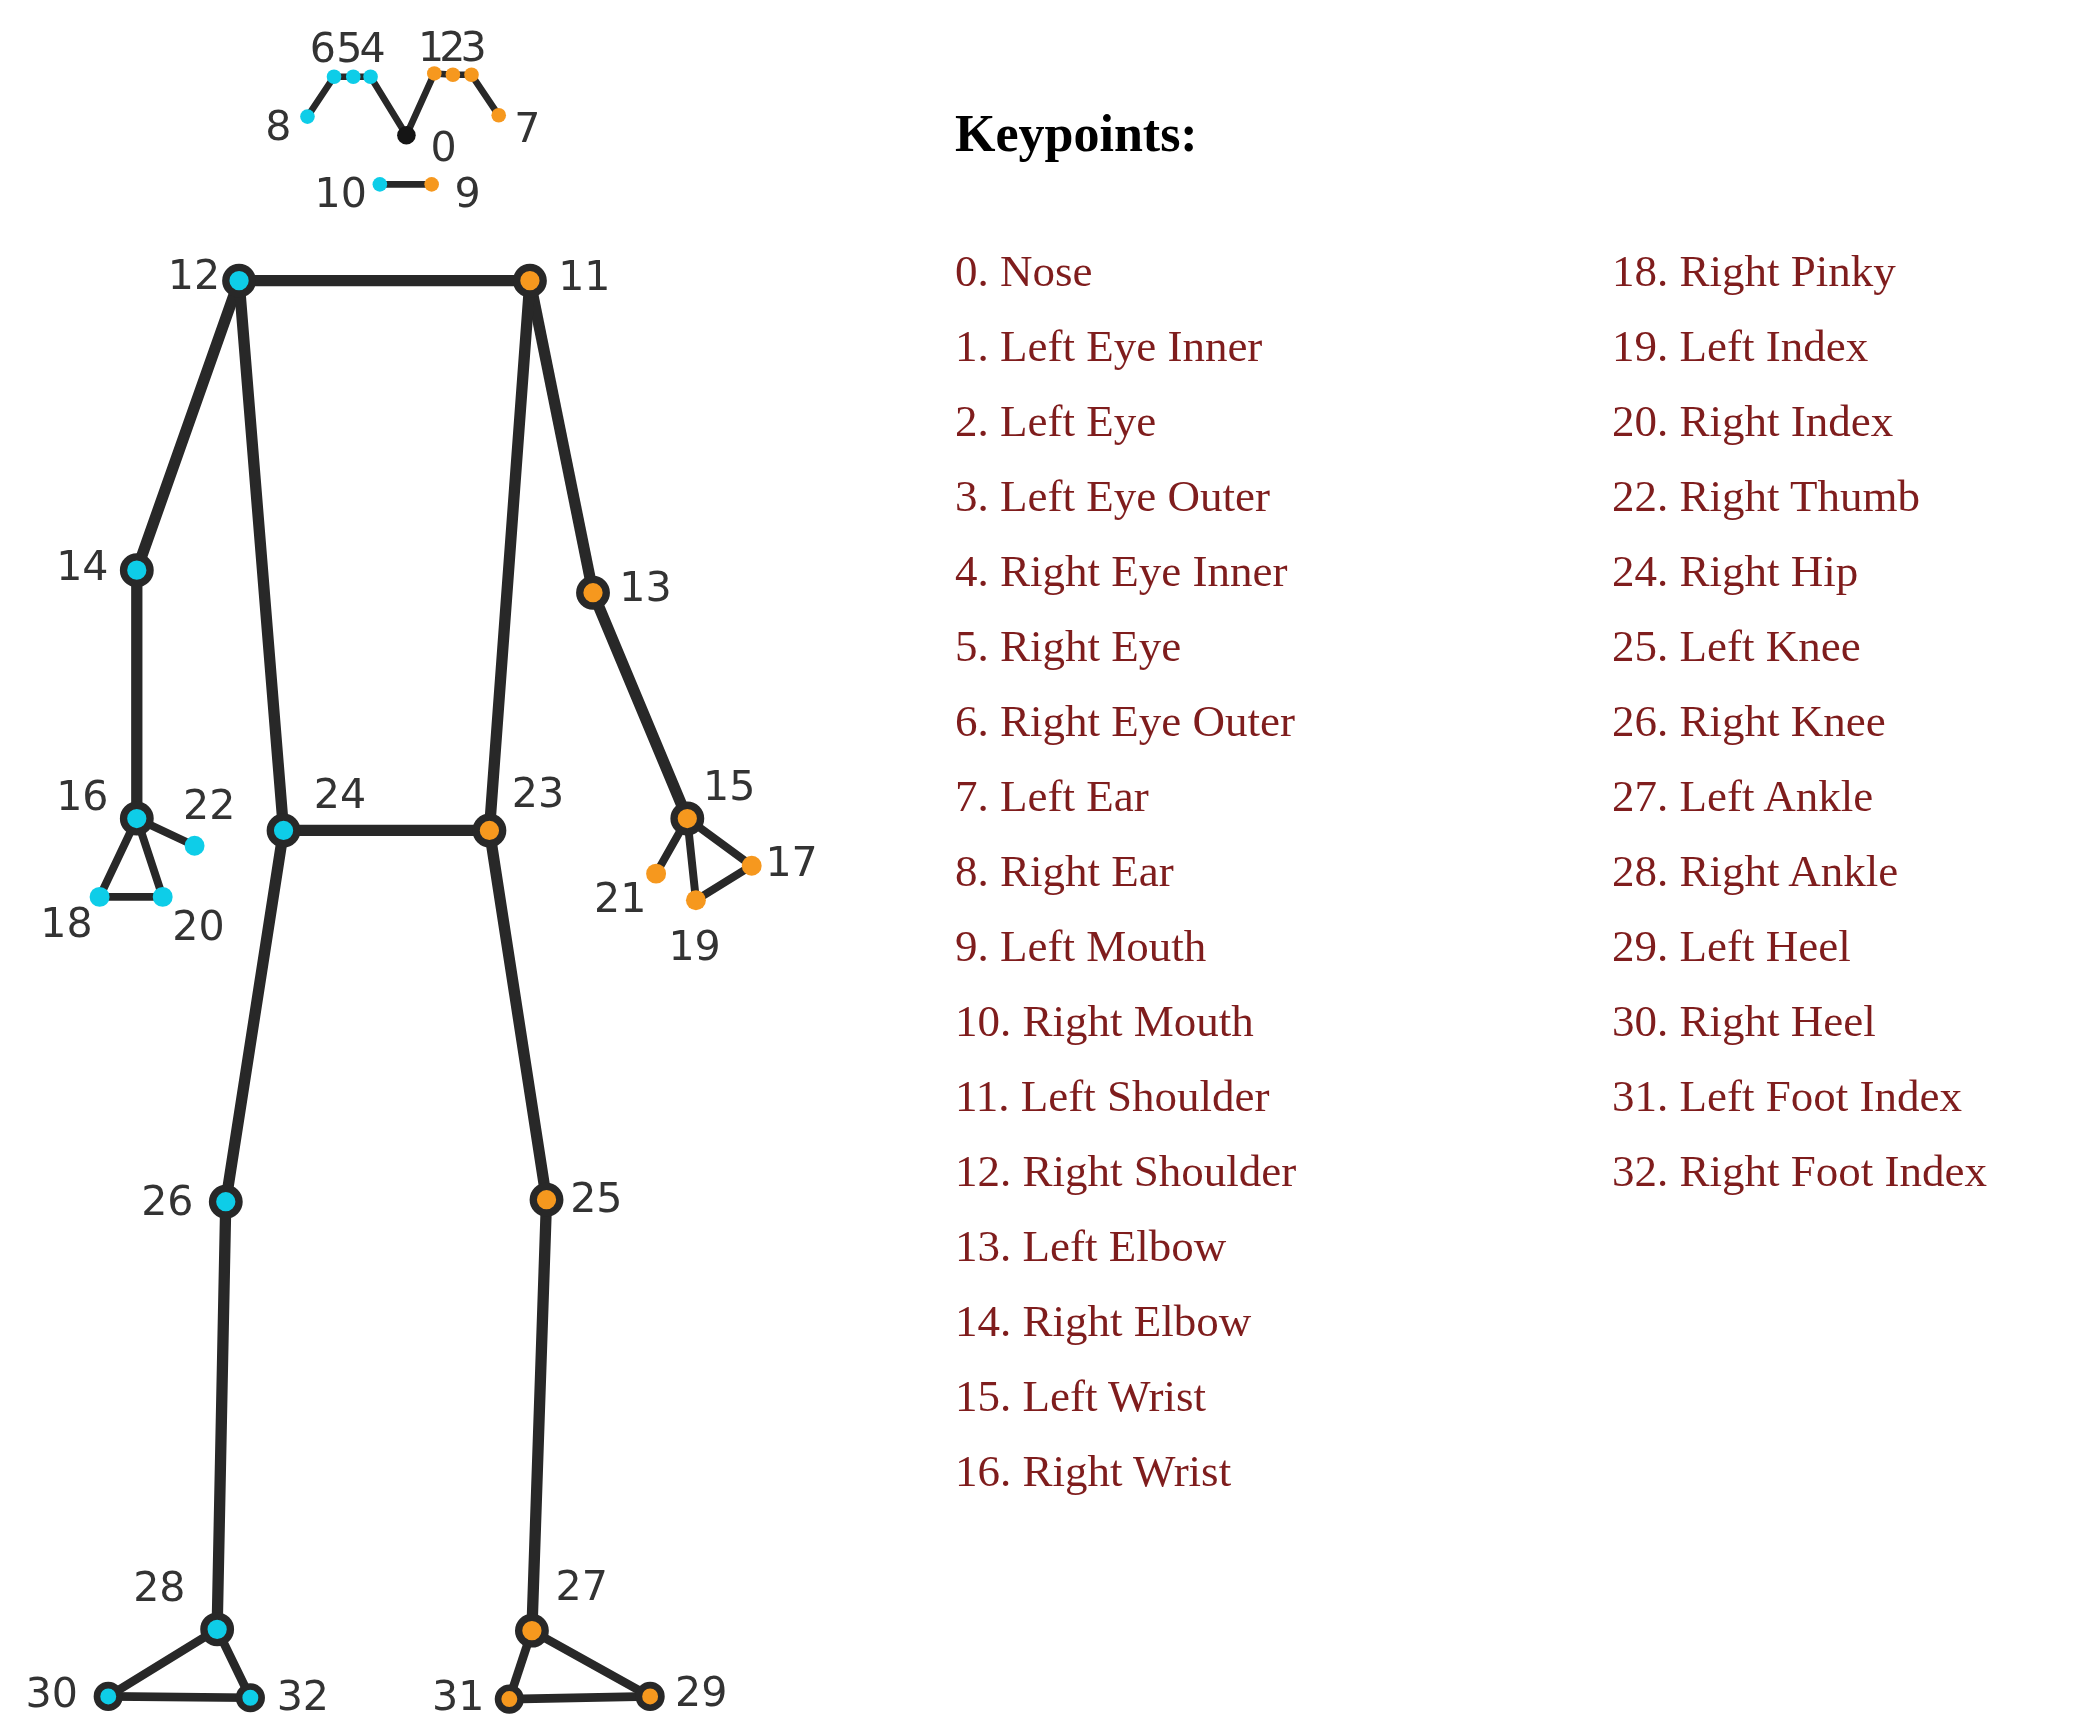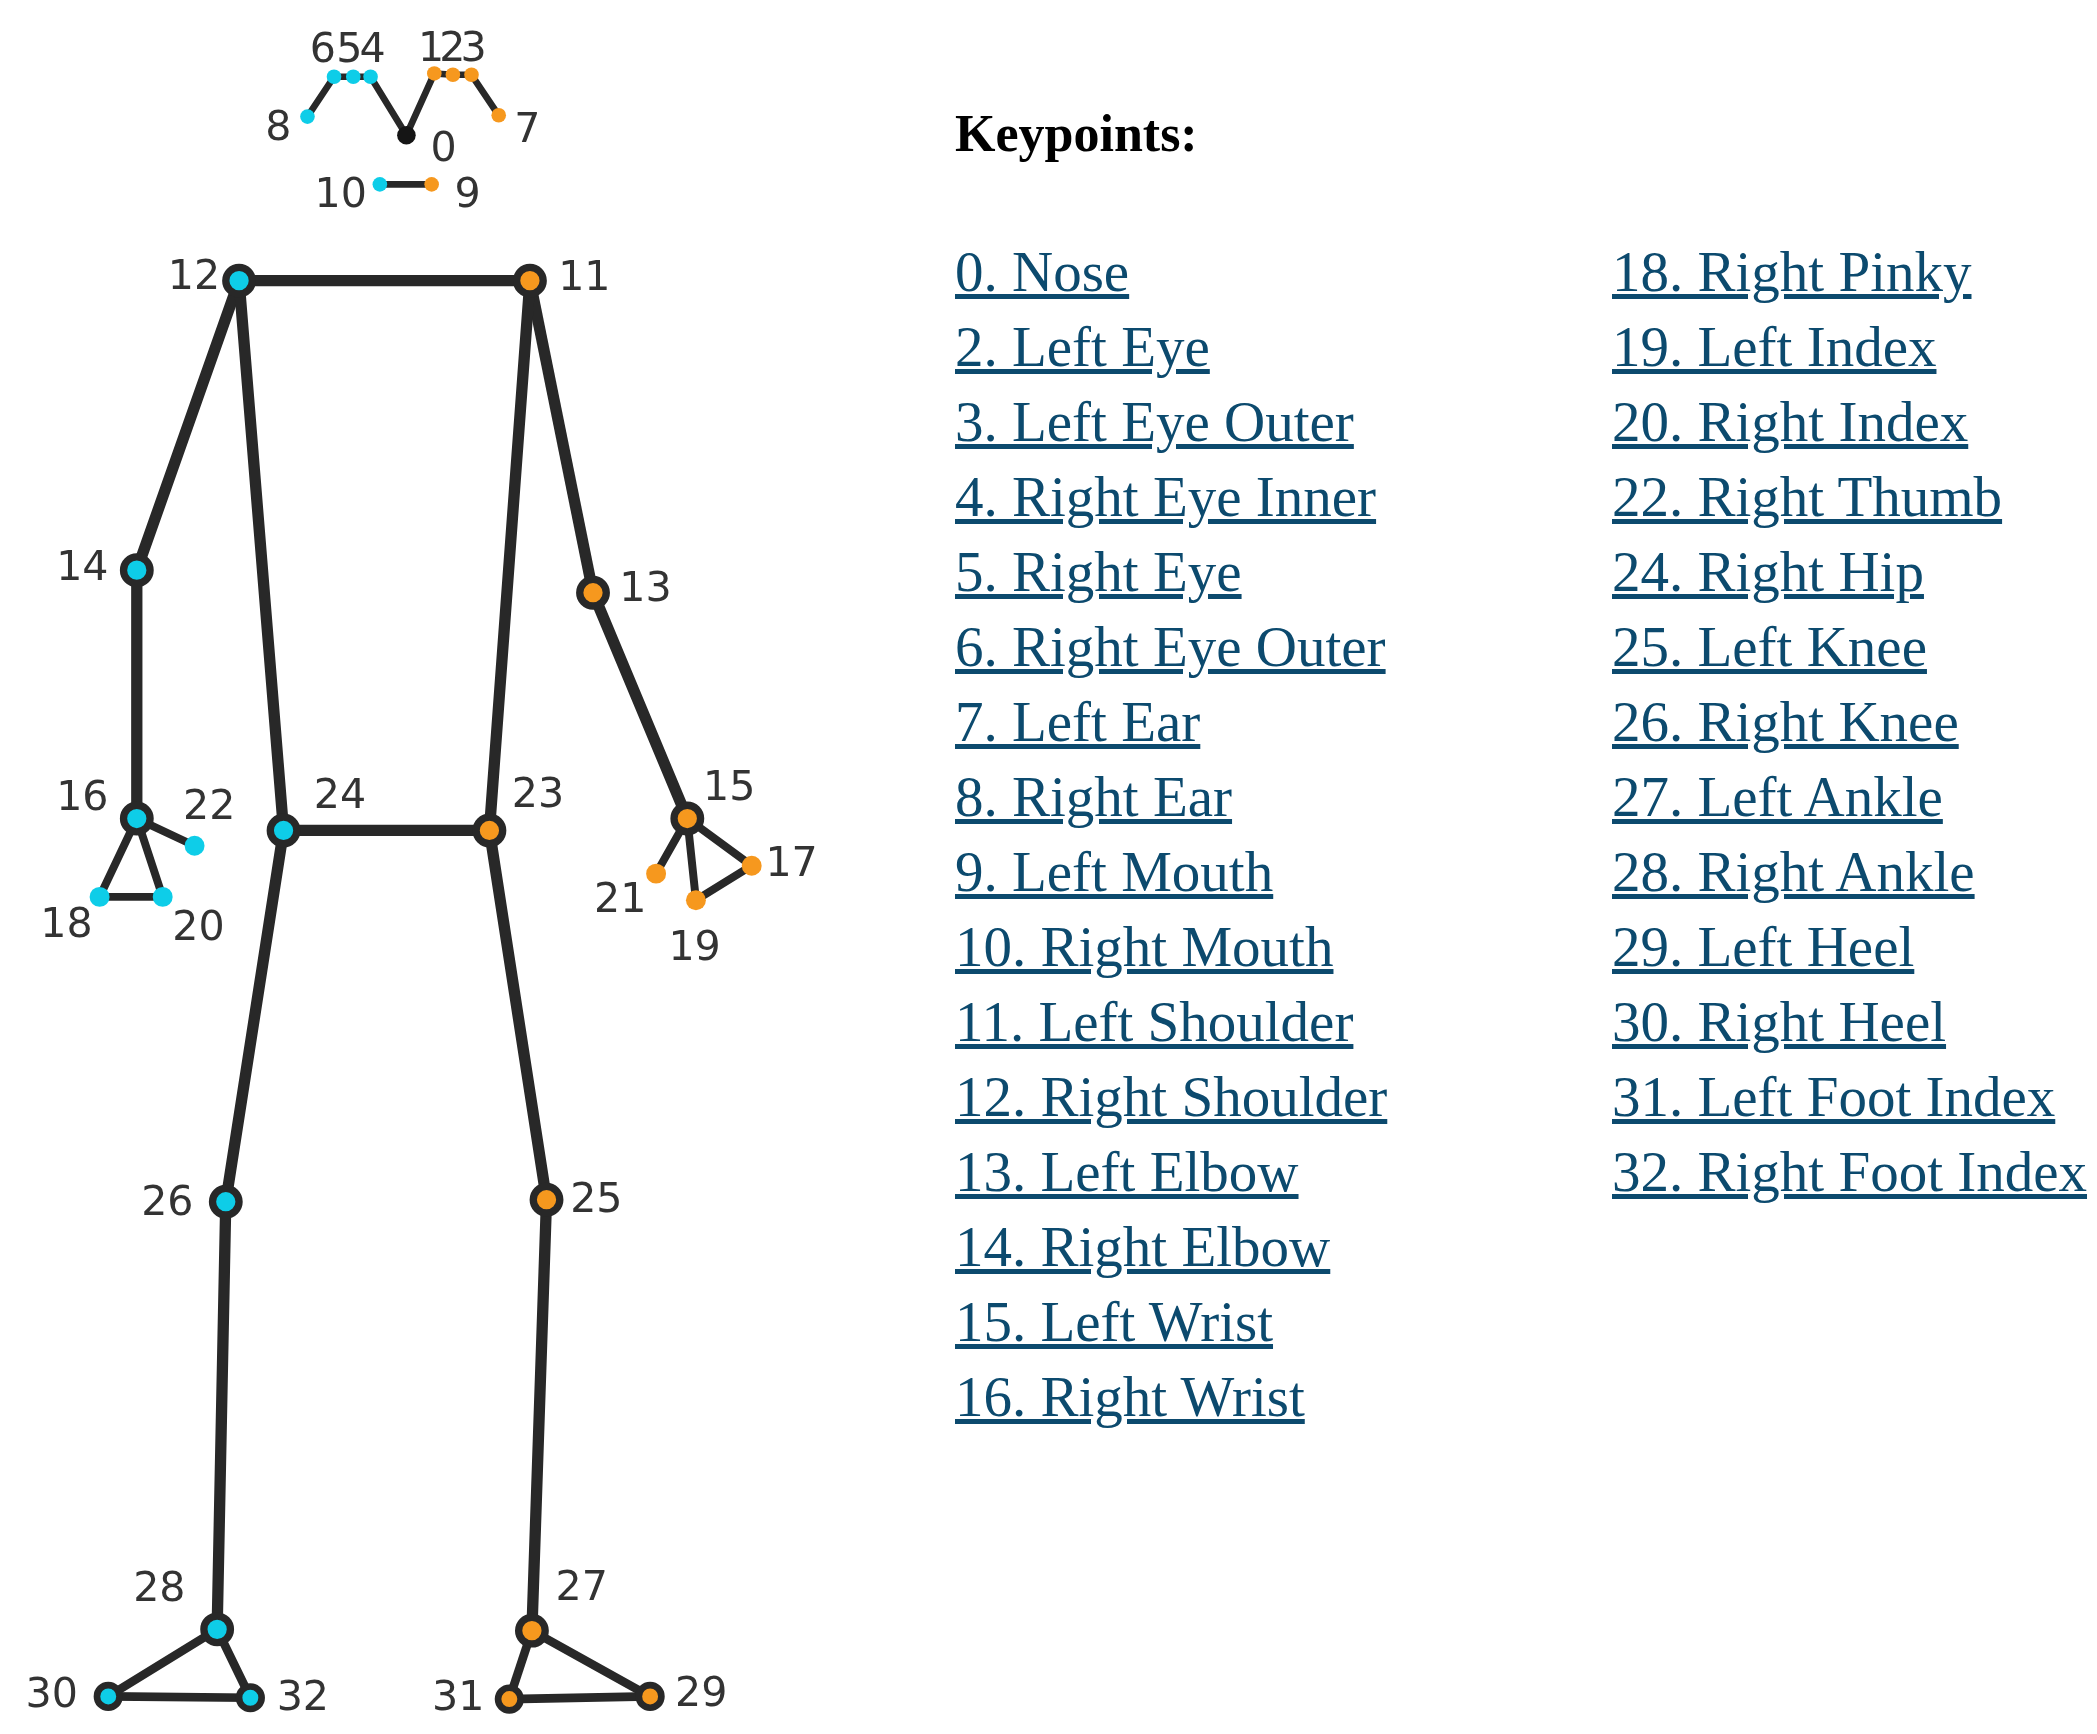--- a/index.html
+++ b/index.html
@@ -21,24 +21,23 @@
   .legend-cols {
     position: absolute; left: 955px; top: 234px;
     display: flex; flex-direction: row; align-items: flex-start;
   }
   .legend-col {
     list-style: none; margin: 0; padding: 0;
   }
   .legend-col.col1 { width: 609px; }
   .legend-col.col2 { width: 532px; margin-left: 48px; }
   .legend-col li {
-    font-size: 57px; line-height: 75px;
-    color: #0c4a6e; white-space: nowrap;
+    font-size: 45px; line-height: 75px;
+    color: #7f1d1d; white-space: nowrap;
     font-family: "Liberation Serif", "DejaVu Serif", serif;
-    text-decoration: underline;
   }
   svg text.kp-num {
     font-family: "DejaVu Sans", "Liberation Sans", sans-serif;
     font-weight: 500;
   }
 </style>
 </head>
 <body>
 
 <div class="canvas">
@@ -145,20 +144,21 @@
       <text x="78" y="2554" fill="#333333" font-size="62" text-anchor="middle" dominant-baseline="middle" class="kp-num">30</text>
       <text x="690" y="2558" fill="#333333" font-size="62" text-anchor="middle" dominant-baseline="middle" class="kp-num">31</text>
       <text x="456" y="2558" fill="#333333" font-size="62" text-anchor="middle" dominant-baseline="middle" class="kp-num">32</text>
     </svg>
 
   <h2 class="legend-title">Keypoints:</h2>
 
   <div class="legend-cols">
     <ul class="legend-col col1" id="legend-col-1">
         <li>0. Nose</li>
+        <li>1. Left Eye Inner</li>
         <li>2. Left Eye</li>
         <li>3. Left Eye Outer</li>
         <li>4. Right Eye Inner</li>
         <li>5. Right Eye</li>
         <li>6. Right Eye Outer</li>
         <li>7. Left Ear</li>
         <li>8. Right Ear</li>
         <li>9. Left Mouth</li>
         <li>10. Right Mouth</li>
         <li>11. Left Shoulder</li>

